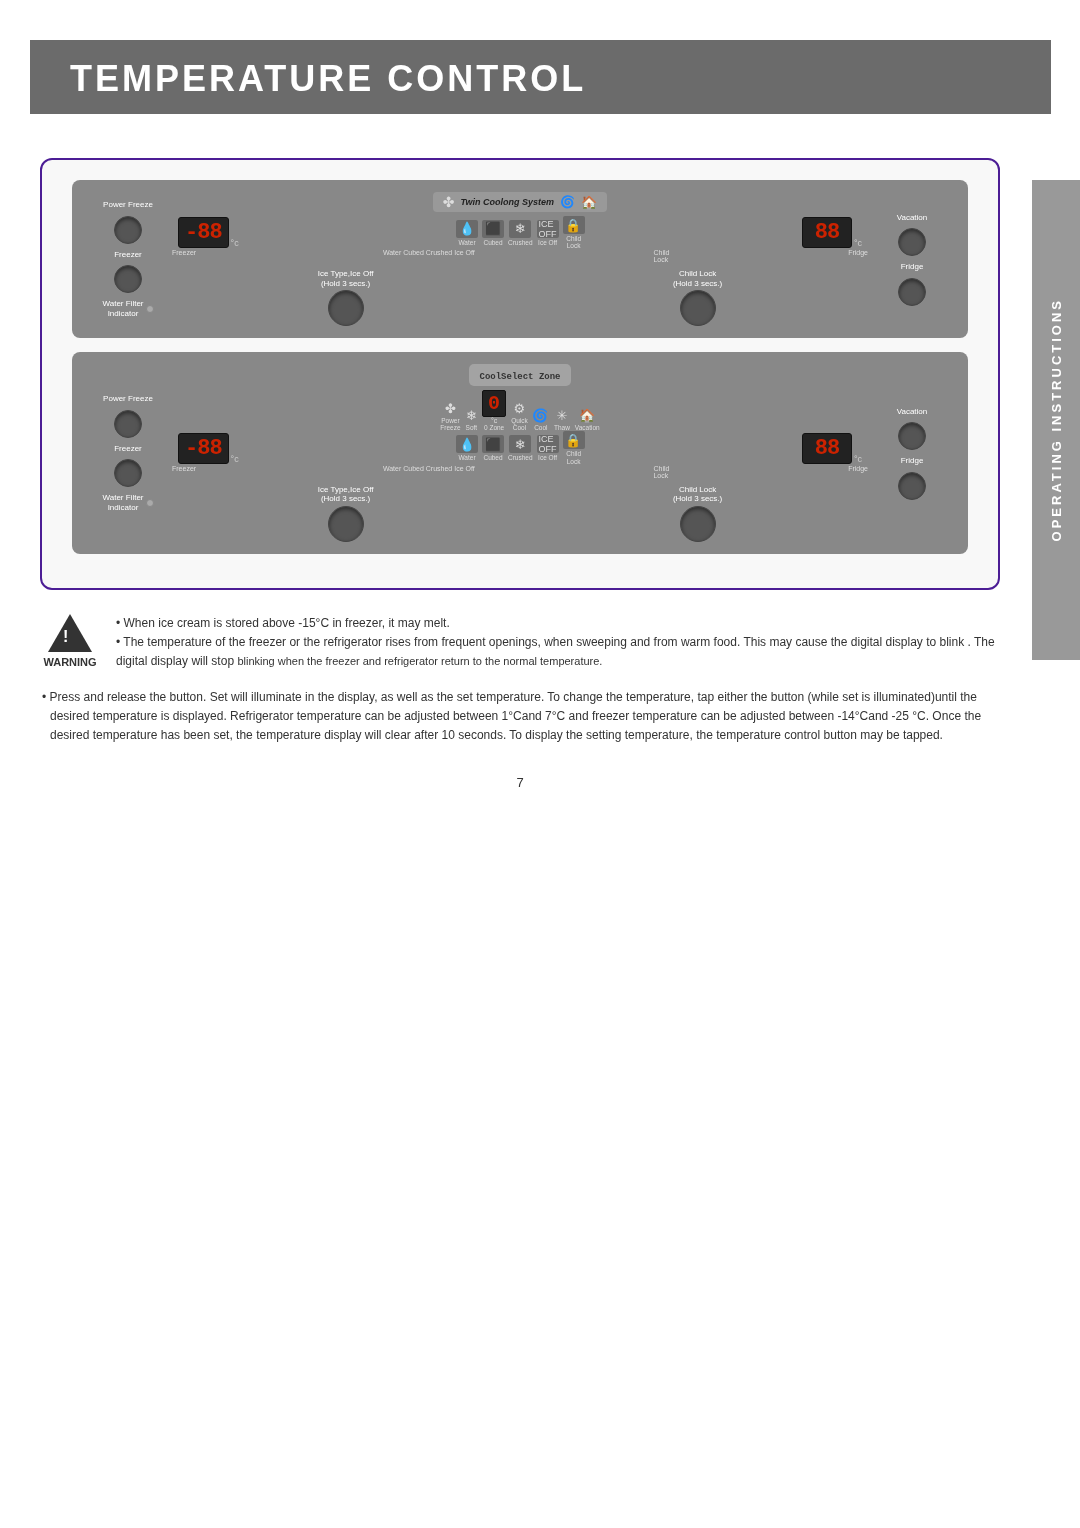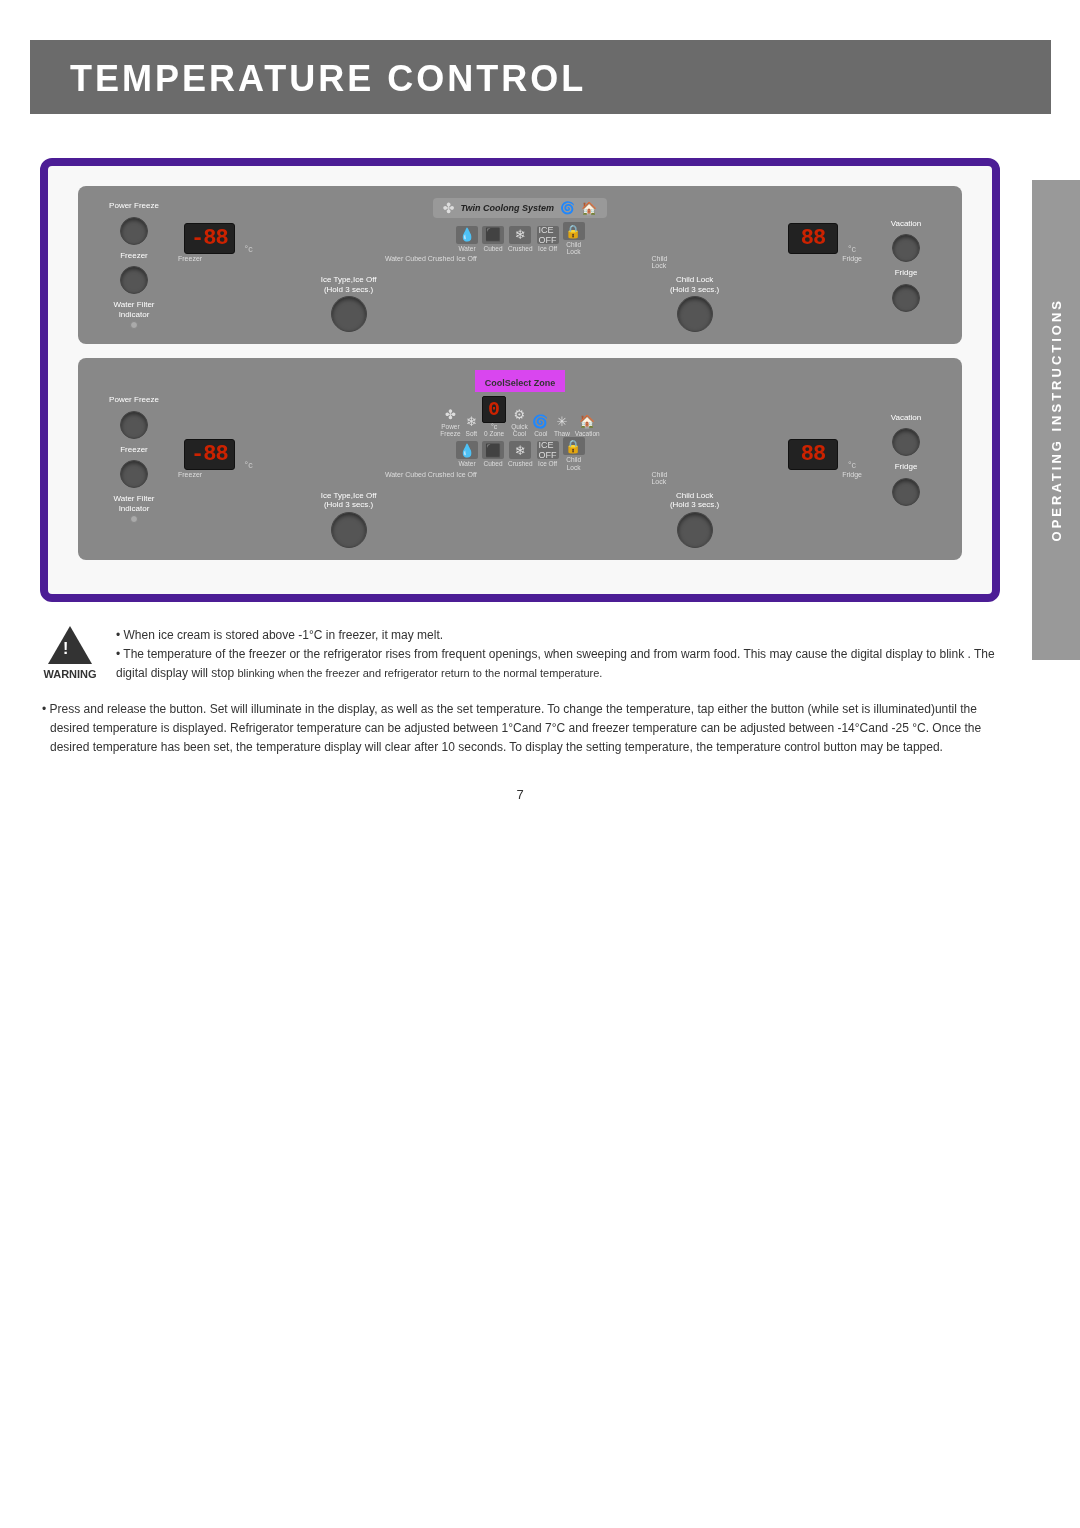--- a/index.html
+++ b/index.html
@@ -47,21 +47,21 @@
       text-transform: uppercase;
     }
 
     
     .main-content {
       margin: 20px 80px 0 40px;
     }
 
     
     .panel-container {
-      border: 8px solid #4c1d95;
+      border: 2px solid #4c1d95;
       border-radius: 12px;
       padding: 20px 30px;
       background: #f8f8f8;
       margin-bottom: 24px;
       margin-top: 44px;
     }
 
     
     .control-panel {
       background: #888888;
@@ -149,24 +149,25 @@
 
     .twin-text {
       color: #222222;
       font-size: 9px;
       font-weight: bold;
       font-style: italic;
     }
 
     
     .cool-banner {
-      background: #d946ef;
-      border-radius: 0;
+      background: #a3a3a3;
+      border-radius: 5px;
       padding: 2px 10px;
       margin-bottom: 4px;
+      font-family: Liberation Mono, monospace;
     }
     .cool-text {
       color: #333333;
       font-size: 9px;
       font-weight: bold;
     }
 
     
     .bottom-btns {
       display: flex;
@@ -179,21 +180,20 @@
     .btn-group {
       display: flex;
       flex-direction: column;
       align-items: center;
       gap: 2px;
     }
 
     
     .water-filter {
       display: flex;
-      flex-direction: column;
       align-items: center;
       gap: 2px;
     }
 
     .indicator-dot {
       width: 8px;
       height: 8px;
       border-radius: 50%;
       background: #aaaaaa;
       border: 1px solid #888888;
@@ -280,21 +280,21 @@
       align-items: center;
       justify-content: space-between;
       gap: 8px;
       padding: 0 10px;
       width: 100%;
     }
 
     .display-section {
       display: flex;
       align-items: flex-end;
-      gap: 10px;
+      gap: 2px;
     }
 
     .control-icons {
       display: flex;
       align-items: center;
       gap: 4px;
     }
 
     .ctrl-icon {
       display: flex;
@@ -576,21 +576,21 @@
 
   <div>
   </div>
 
   <div class="warning-box">
     <div class="warning-icon">
       <div class="triangle-icon"></div>
       <span class="warning-label">WARNING</span>
     </div>
     <div>
-      <p class="warning-text">• When ice cream is stored above -1°C in freezer, it may melt.</p>
+      <p class="warning-text">• When ice cream is stored above -15°C in freezer, it may melt.</p>
       <p class="warning-text">• The temperature of the freezer or the refrigerator rises from frequent openings, when sweeping and from warm food. This may cause the digital display to blink . The digital display will stop <span style="font-size:11px;">blinking when the freezer and refrigerator return to the normal temperature.</span></p>
     </div>
   </div>
 
   <div>
     <p class="bullet-text">• Press and release the button. Set will illuminate in the display, as well as the set temperature. To change the temperature, tap either the button (while set is illuminated)until the desired temperature is displayed. Refrigerator temperature can be adjusted between 1°Cand 7°C and freezer temperature can be adjusted between -14°Cand -25 °C. Once the desired temperature has been set, the temperature display will clear after 10 seconds. To display the setting temperature, the temperature control button may be tapped.</p>
   </div>
 
   <p class="page-num">7</p>
 

